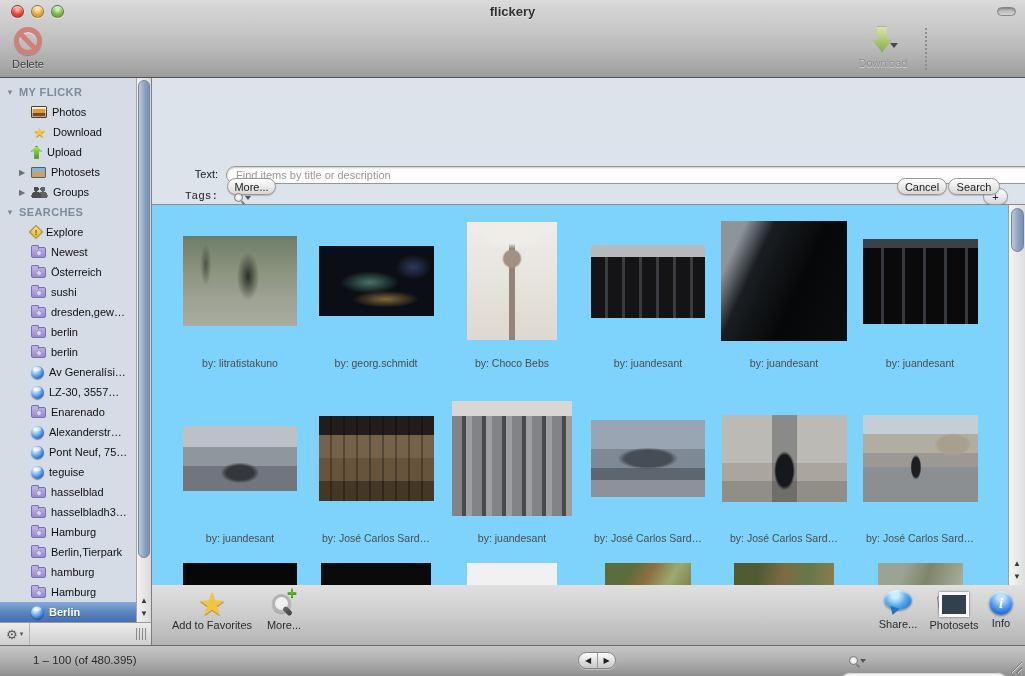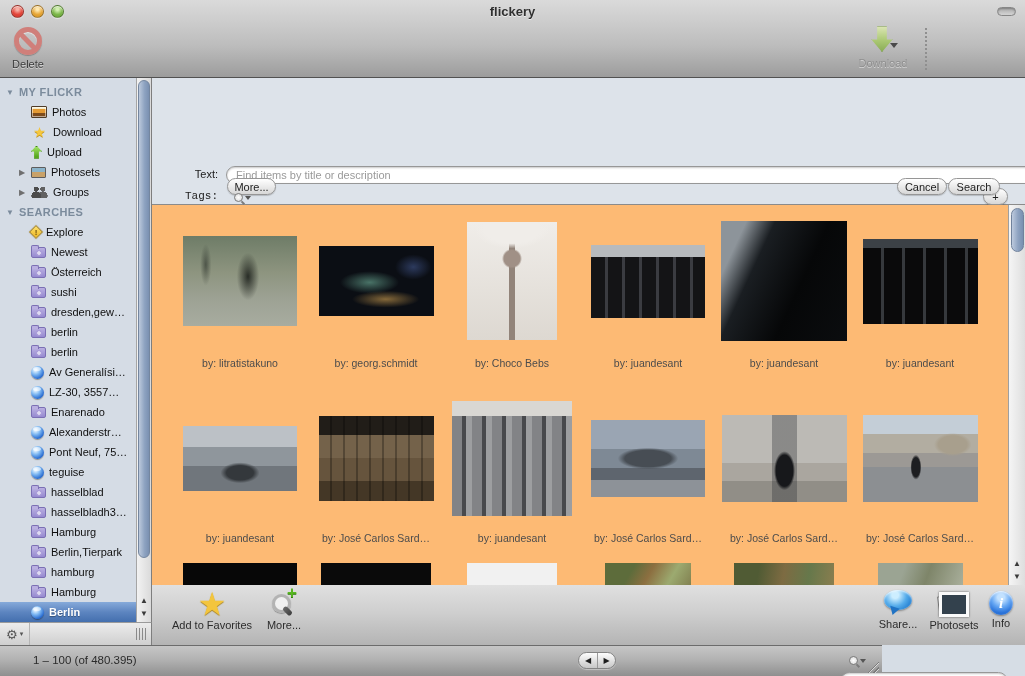--- a/index.html
+++ b/index.html
@@ -141,21 +141,21 @@
     box-shadow:0 1px 1px rgba(0,0,0,.18); font-family:inherit; }
   .popup-btn { position:absolute; height:17px; border-radius:9px; border:1px solid #919191;
     background:linear-gradient(180deg,#fdfdfd,#d2d2d2); font-size:11px; color:#1a1a1a;
     display:flex; align-items:center; justify-content:center; gap:6px;
     box-shadow:0 1px 1px rgba(0,0,0,.18); }
   .popup-arrows { display:flex; flex-direction:column; align-items:center; gap:1px; }
   .popup-arrows i { width:0; height:0; border:3px solid transparent; display:block; }
   .popup-arrows i.up { border-bottom:4px solid #3c3c3c; }
   .popup-arrows i.down { border-top:4px solid #3c3c3c; }
   
-  .content { position:absolute; left:0; right:0; top:127px; height:380px; background:#fdba74; overflow:hidden; }
+  .content { position:absolute; left:0; right:0; top:127px; height:380px; background:#7dd3fc; overflow:hidden; }
   .grid { position:absolute; left:20px; top:0; width:816px; display:grid;
     grid-template-columns:repeat(6,136px); grid-auto-rows:auto; }
   .cell { width:136px; display:flex; flex-direction:column; align-items:center; }
   .cell .thumb-zone { width:100%; display:flex; align-items:center; justify-content:center; }
   .cell.r1 { height:180px; } .cell.r1 .thumb-zone { height:152px; }
   .cell.r2 { height:175px; } .cell.r2 .thumb-zone { height:147px; }
   .cell.r3 { height:120px; } .cell.r3 .thumb-zone { height:120px; align-items:flex-start; padding-top:3px; }
   .caption { height:24px; font-size:10.5px; color:#4c4c4c; text-align:center; white-space:nowrap; }
   .thumb { flex:none; }
   .ph-r1c1 { width:114px; height:90px; background:
@@ -236,21 +236,21 @@
   .fs-icon::before { content:''; position:absolute; left:1px; top:5px; width:22px; height:16px;
     background:#ececec; border:1px solid #8a8a8a; transform:rotate(-8deg); }
   .fs-icon::after { content:''; position:absolute; right:2px; top:2px; width:24px; height:19px;
     background:#33414d; border:3px solid #fafafa; box-shadow:0 0 2px rgba(0,0,0,.6); }
   .info-orb { width:24px; height:24px; border-radius:50%; display:flex; align-items:center; justify-content:center;
     background:radial-gradient(circle at 50% 26%, #c2e1ff 0 16%, #62a4f2 46%, #2b74da 72%, #1b5ec4);
     box-shadow: inset 0 1px 2px rgba(255,255,255,.9), 0 1px 2px rgba(0,0,0,.4);
     color:#fff; font-family:"Liberation Serif","DejaVu Serif",serif; font-style:italic; font-weight:bold;
     font-size:15px; }
   
-  .statusbar { position:absolute; left:0; bottom:0; width:882px; height:31px;
+  .statusbar { position:absolute; left:0; bottom:0; width:1025px; height:31px;
     background:linear-gradient(180deg,#c6c6c6 0%,#b2b2b2 45%,#8f8f8f 100%); border-top:1px solid #6c6c6c; }
   .range-text { position:absolute; left:33px; top:8px; font-size:11.5px; color:#2b2b2b; }
   .pager { position:absolute; left:578px; top:6px; display:flex; height:17px; border:1px solid #848484;
     border-radius:9px; overflow:hidden; background:linear-gradient(180deg,#fdfdfd,#c7c7c7);
     box-shadow:0 1px 1px rgba(255,255,255,.4); }
   .pager button { width:18px; border:none; background:transparent; font-size:8px; color:#1e1e1e;
     display:flex; align-items:center; justify-content:center; font-family:inherit; }
   .pager button + button { border-left:1px solid #9a9a9a; }
   .filter-wrap { position:absolute; left:840px; top:6px; width:168px; height:19px; }
   .filter-wrap .pill-input { left:0; top:0; width:168px; height:19px; border-radius:10px; padding-left:28px;margin-top:20px; }

